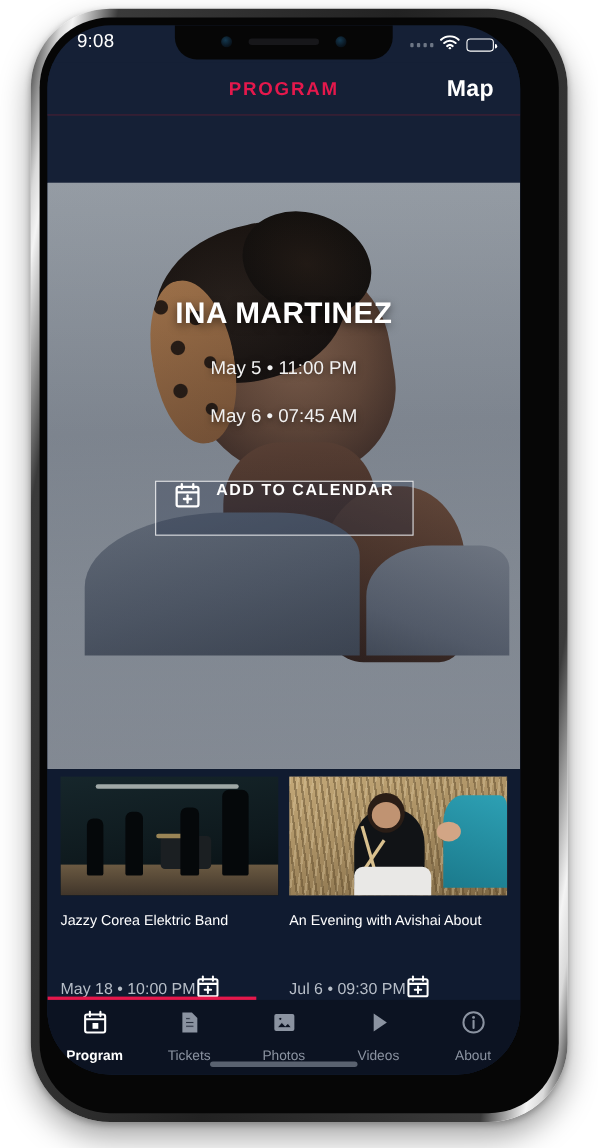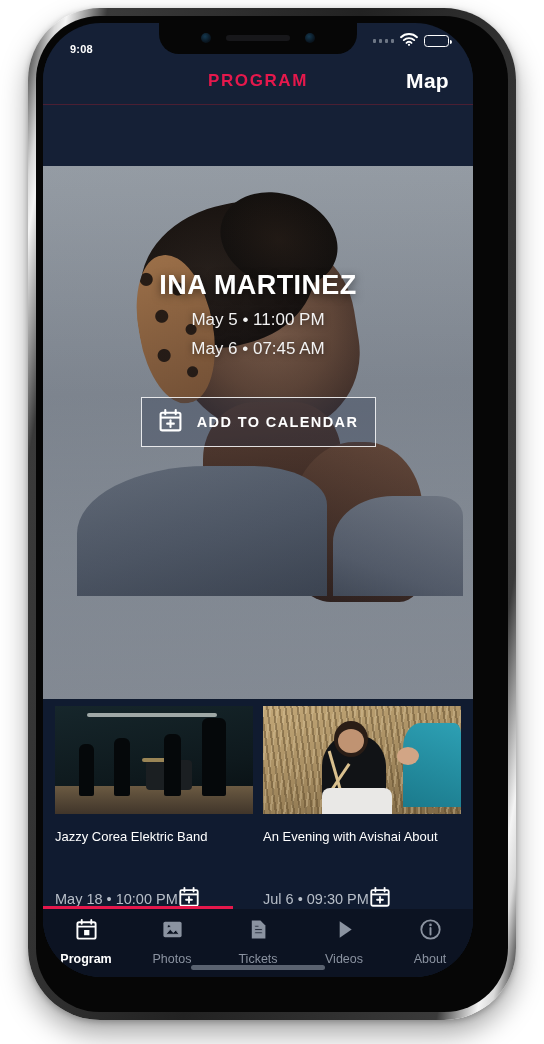--- a/index.html
+++ b/index.html
@@ -61,22 +61,22 @@
     background: radial-gradient(circle at 40% 35%, #14384f 0%, #0a1722 60%, #05080c 100%); }
   #sensor-left { left: 42px; }
   #sensor-right { right: 42px; }
 
   
   #status-bar {
     position: absolute; left: 0; top: 0; width: 100%; height: 34px;
     z-index: 35; color: #fff;
   }
   #status-time {
-    position: absolute; left: 27px; top: 20px;
-    font-size: 11px; font-weight: bold; letter-spacing: .2px;
+    position: absolute; left: 27px; top: 5px;
+    font-size: 17px; font-weight: normal; letter-spacing: .2px;
   }
   #status-right { position: absolute; right: 24px; top: 9px; display: flex; align-items: center; gap: 6px; }
   #signal-dots { display: flex; gap: 2.5px; align-items: center; }
   #signal-dots i { width: 3.5px; height: 3.5px; background: #6d7685; border-radius: 1px; display: block; }
   #battery-icon {
     width: 25px; height: 12px; border: 1.6px solid #fff; border-radius: 3.5px;
     position: relative; padding: 1.5px;
   }
   #battery-icon::after {
     content: ""; position: absolute; right: -4px; top: 3.5px;
@@ -179,28 +179,28 @@
   #hero-overlay {
     position: absolute; inset: 0; z-index: 3;
     display: flex; flex-direction: column; align-items: center;
     padding-top: 104px;
   }
   #hero-title {
     color: #fff; font-size: 27px; font-weight: bold; letter-spacing: .4px;
     text-shadow: 0 2px 8px rgba(0,0,0,.55);
   }
   .hero-date {
-    color: #f2f2f2; font-size: 17px; margin-top: 9px;
+    color: #f2f2f2; font-size: 17px; margin-top: 24px;
     text-shadow: 0 1px 6px rgba(0,0,0,.55);
   }
   #add-to-calendar-button {
-    margin-top: 38px; width: 235px; height: 50px;
+    margin-top: 48px; width: 235px; height: 50px;
     border: 1.5px solid rgba(255,255,255,.85);
     background: rgba(30,44,70,.30);
-    display: flex; align-items: center; justify-content: center; gap: 14px;
+    display: flex; align-items: flex-start; justify-content: center; gap: 14px;
     cursor: pointer;
   }
   #add-to-calendar-label {
     color: #fff; font-size: 14.5px; font-weight: bold; letter-spacing: 1.4px;
   }
 
   
   #event-grid { padding: 0; }
   .event-row { display: flex; gap: 10px; padding: 7px 12px 0 12px; }
   .event-card { flex: 1 1 0; min-width: 0; }
@@ -454,38 +454,38 @@
               <line x1="17" y1="2" x2="17" y2="6" stroke-width="2" stroke-linecap="round"></line>
               <rect x="9.5" y="12.5" width="5.5" height="5.5" stroke-width="0"></rect>
             </svg>
           </span>
           <span class="tab-label">Program</span>
         </div>
 
         <div class="tab-item">
           <span>
             <svg width="23" height="23" viewBox="0 0 24 24">
-              <rect x="2.5" y="4" width="19" height="16" rx="1.8" stroke-width="0"></rect>
-              <path d="M5 17l4.6-5.2 3.2 3.4 2.6-2.6L19 17z" fill="#0c1322"></path>
-              <circle cx="8.2" cy="8.6" r="1.6" fill="#0c1322"></circle>
-            </svg>
-          </span>
-          <span class="tab-label">Photos</span>
-        </div>
-
-        <div class="tab-item">
-          <span>
-            <svg width="23" height="23" viewBox="0 0 24 24">
               <path d="M5 2.5h9l5.2 5.2V21.5H5z" stroke-width="0"></path>
               <rect x="8" y="11" width="8" height="1.8" fill="#0c1322"></rect>
               <rect x="8" y="14.6" width="8" height="1.8" fill="#0c1322"></rect>
               <rect x="8" y="7.6" width="4.5" height="1.8" fill="#0c1322"></rect>
             </svg>
           </span>
           <span class="tab-label">Tickets</span>
+        </div>
+
+        <div class="tab-item">
+          <span>
+            <svg width="23" height="23" viewBox="0 0 24 24">
+              <rect x="2.5" y="4" width="19" height="16" rx="1.8" stroke-width="0"></rect>
+              <path d="M5 17l4.6-5.2 3.2 3.4 2.6-2.6L19 17z" fill="#0c1322"></path>
+              <circle cx="8.2" cy="8.6" r="1.6" fill="#0c1322"></circle>
+            </svg>
+          </span>
+          <span class="tab-label">Photos</span>
         </div>
 
         <div class="tab-item">
           <span>
             <svg width="23" height="23" viewBox="0 0 24 24">
               <path d="M7 3.5L19.5 12 7 20.5z" stroke-width="0"></path>
             </svg>
           </span>
           <span class="tab-label">Videos</span>
         </div>

